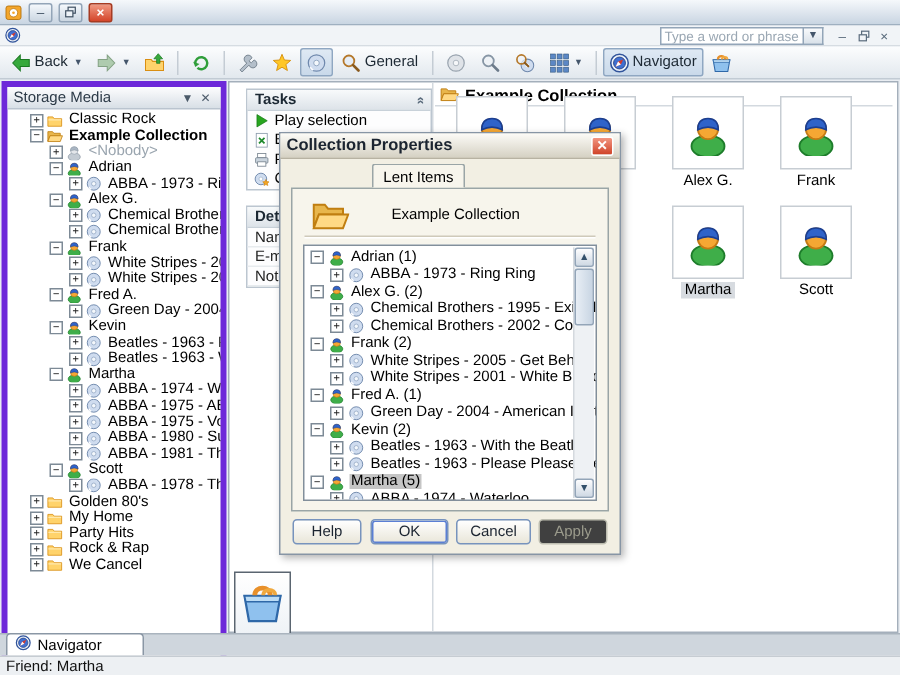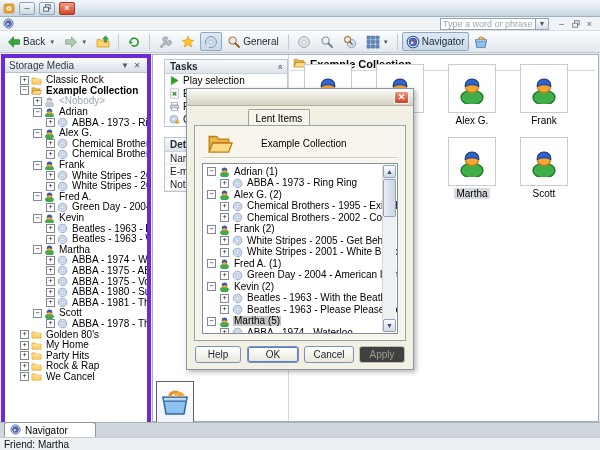--- a/index.html
+++ b/index.html
@@ -774,20 +774,21 @@
             <path d="M1.4 4.8 L12.6 4.8 L11.2 12.6 L2.8 12.6 Z" fill="#8fc1ee" stroke="#2f68a8" stroke-width="0.7"></path>
             <path d="M1.4 4.8 L12.6 4.8 L12.2 6.6 L1.8 6.6 Z" fill="#bcdcf5" stroke="#2f68a8" stroke-width="0.5"></path>
             <path d="M4.6 4.6 C4.6 1.6 9.4 1.6 9.4 4.6" fill="none" stroke="#e8902a" stroke-width="1.5"></path>
             <path d="M7.2 4.6 C7.2 2.4 11 2.4 11 4.6" fill="none" stroke="#f0a93f" stroke-width="1.2"></path>
           </svg></span>
     </div>
   </div>
 
   <div class="dialog">
     <div class="dlg-title">
+      <span>Collection Properties</span>
       <span class="dlg-close">✕</span>
     </div>
     <div class="dlg-tabs">
       <div class="dtab">General</div>
       <div class="dtab active">Lent Items</div>
     </div>
     <div class="dlg-page">
       <span class="dlg-folder"><svg viewBox="0 0 12 12">
             <path d="M1 3 L4.4 3 L5.4 4.2 L10 4.2 L10 6 L2.6 6 L1 10 Z" fill="#e8b64c" stroke="#c07e10" stroke-width="0.6"></path>
             <path d="M2.6 6 L11.6 6 L10 10.2 L1 10.2 Z" fill="#ffd985" stroke="#c07e10" stroke-width="0.6"></path>

